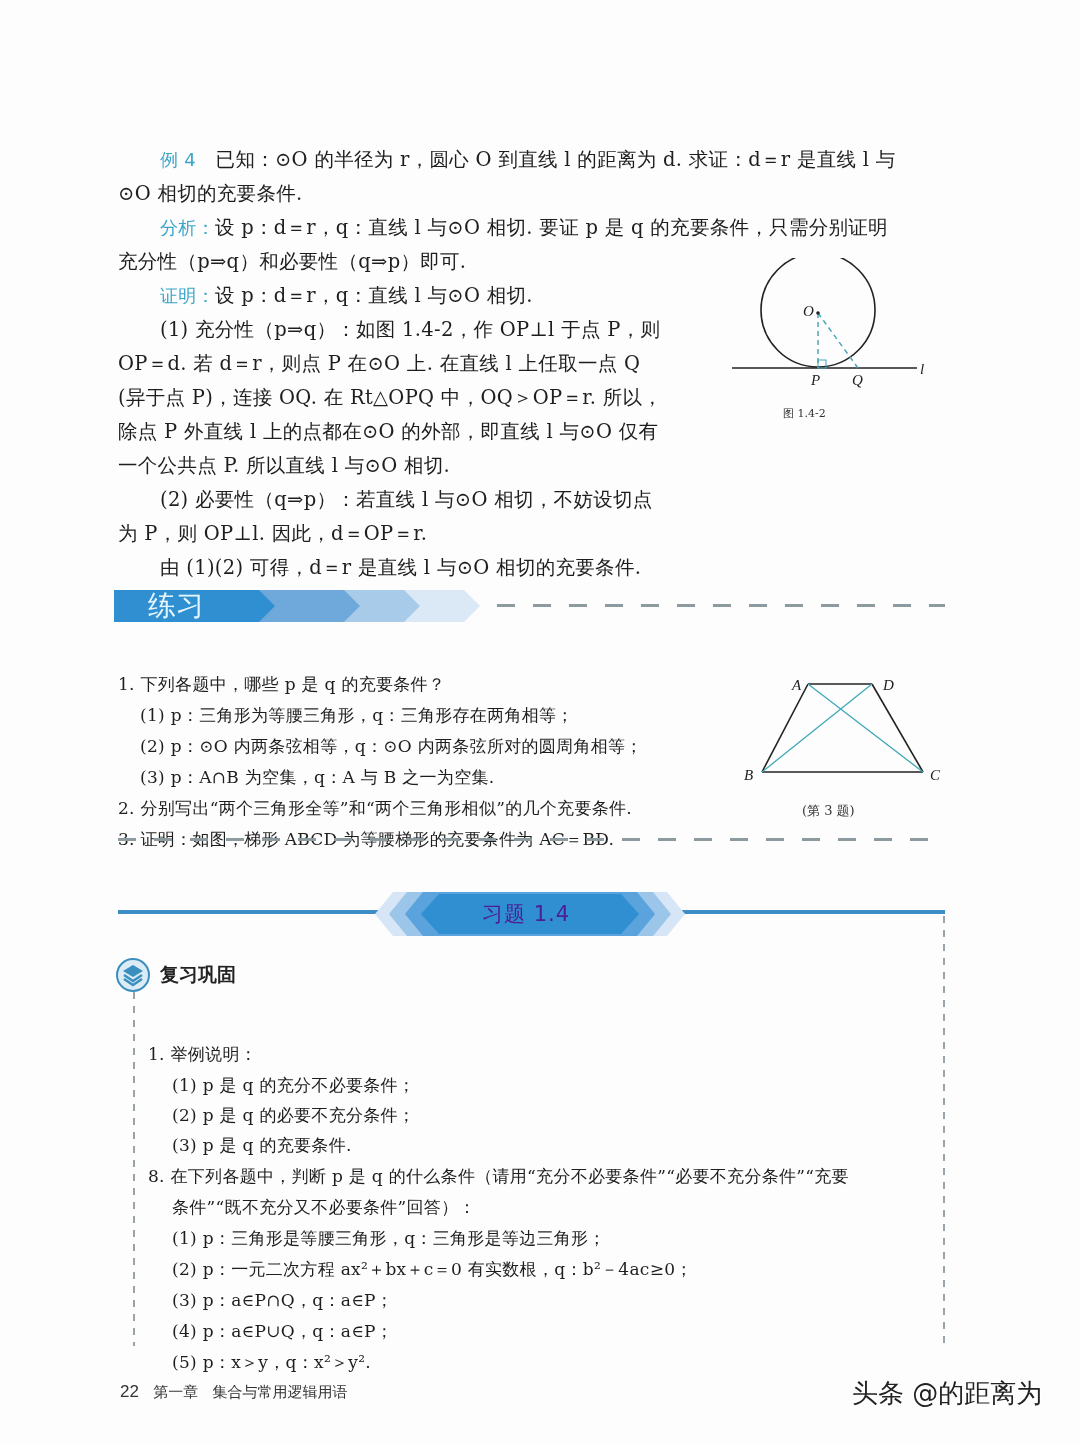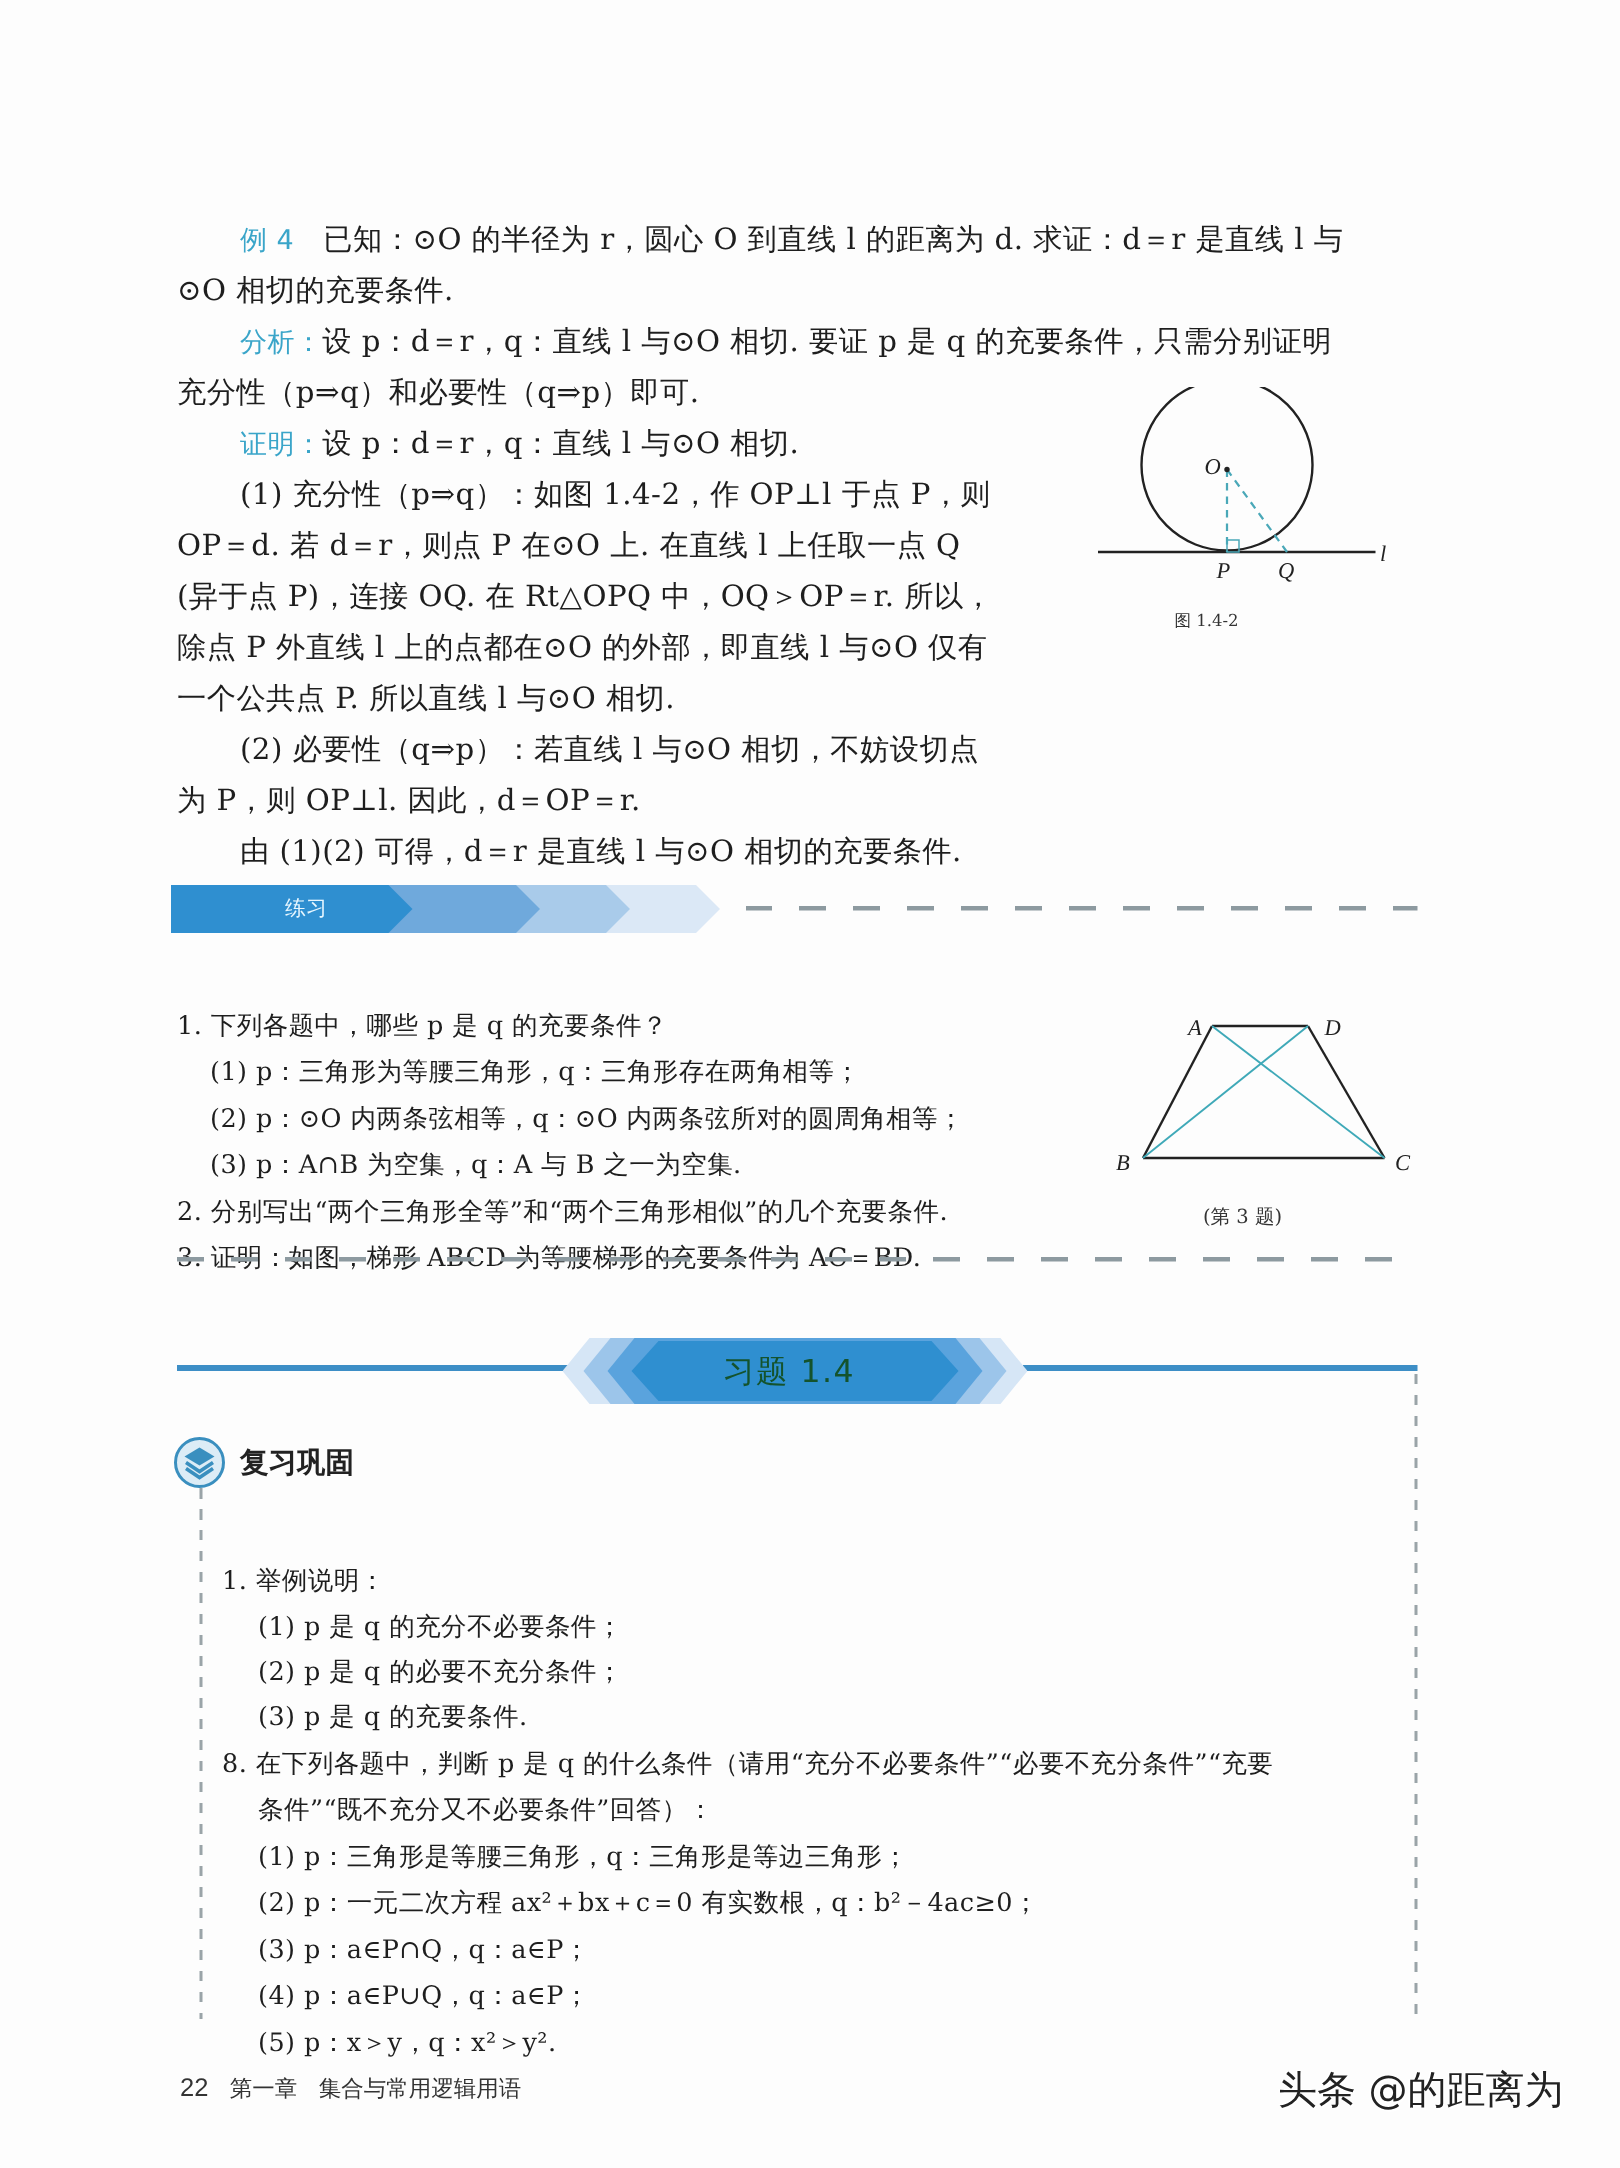--- a/index.html
+++ b/index.html
@@ -60,21 +60,21 @@
   <text x="195" y="116" font-family="Liberation Serif, serif" font-style="italic" font-size="15" fill="#222">l</text>
 </svg>
 <div class="fig-caption" style="left:783px; top:406px;">图 1.4-2</div>
 
 <svg class="abs" style="left:114px; top:590px;" width="370" height="32" viewBox="0 0 370 32">
   <polygon points="175,0 350,0 366,16 350,32 175,32 191,16" fill="#dbe8f6"></polygon>
   <polygon points="130,0 290,0 306,16 290,32 130,32 146,16" fill="#a9cbea"></polygon>
   <polygon points="90,0 230,0 246,16 230,32 90,32 106,16" fill="#6fa9dc"></polygon>
   <polygon points="0,0 145,0 161,16 145,32 0,32" fill="#2f8fd0"></polygon>
 </svg>
-<div class="abs" style="left:148px; top:591px; font-family:'DejaVu Sans','Liberation Sans',sans-serif; font-size:14px; color:#e6f6ff; line-height:30px;margin-left:42px;">练习</div>
+<div class="abs" style="left:148px; top:591px; font-family:'DejaVu Sans','Liberation Sans',sans-serif; font-size:28px; color:#e6f6ff; line-height:30px;">练习</div>
 <div class="dash-h" style="left:497px; top:604px; width:448px;"></div>
 
 <div class="line small" style="left:118px; top:639px;">1. 下列各题中，哪些 p 是 q 的充要条件？</div>
 <div class="line small" style="left:140px; top:670px;">(1) p：三角形为等腰三角形，q：三角形存在两角相等；</div>
 <div class="line small" style="left:140px; top:701px;">(2) p：⊙O 内两条弦相等，q：⊙O 内两条弦所对的圆周角相等；</div>
 <div class="line small" style="left:140px; top:732px;">(3) p：A∩B 为空集，q：A 与 B 之一为空集.</div>
 <div class="line small" style="left:118px; top:763px;">2. 分别写出“两个三角形全等”和“两个三角形相似”的几个充要条件.</div>
 <div class="line small" style="left:118px; top:794px;">3. 证明：如图，梯形 ABCD 为等腰梯形的充要条件为 AC＝BD.</div>
 
 <svg class="abs" style="left:740px; top:672px;" width="205" height="115" viewBox="0 0 205 115">
@@ -94,21 +94,21 @@
 <div class="dash-h" style="left:118px; top:838px; width:827px;"></div>
 
 <div class="abs" style="left:118px; top:910px; width:265px; height:4px; background:#3d8ec6;"></div>
 <div class="abs" style="left:682px; top:910px; width:263px; height:4px; background:#3d8ec6;"></div>
 <svg class="abs" style="left:375px; top:892px;" width="310" height="44" viewBox="0 0 310 44">
   <polygon points="0,22 18,0 292,0 310,22 292,44 18,44" fill="#d6e6f6"></polygon>
   <polygon points="14,22 32,0 278,0 296,22 278,44 32,44" fill="#9cc5ea"></polygon>
   <polygon points="30,22 48,0 262,0 280,22 262,44 48,44" fill="#5aa3dd"></polygon>
   <polygon points="46,22 64,2 246,2 264,22 246,42 64,42" fill="#2f8fd0"></polygon>
 </svg>
-<div class="abs" style="left:482px; top:899px; font-family:'DejaVu Sans','Liberation Sans',sans-serif; font-size:21px; color:#14532d; line-height:30px; letter-spacing:1px;">习题 1.4</div>
+<div class="abs" style="left:482px; top:899px; font-family:'DejaVu Sans','Liberation Sans',sans-serif; font-size:21px; color:#4c1d95; line-height:30px; letter-spacing:1px;">习题 1.4</div>
 
 <div class="dash-v" style="left:943px; top:916px; height:430px;"></div>
 <div class="dash-v" style="left:133px; top:992px; height:354px;"></div>
 
 <svg class="abs" style="left:116px; top:958px;" width="34" height="34" viewBox="0 0 34 34">
   <circle cx="17" cy="17" r="16" fill="#dcecf6" stroke="#3a8fbf" stroke-width="2"></circle>
   <polygon points="17,7 27,13 17,19 7,13" fill="#3a8fbf"></polygon>
   <polyline points="8,17 17,23 26,17" fill="none" stroke="#3a8fbf" stroke-width="2.4"></polyline>
   <polyline points="8,21 17,27 26,21" fill="none" stroke="#3a8fbf" stroke-width="2.4"></polyline>
 </svg>

